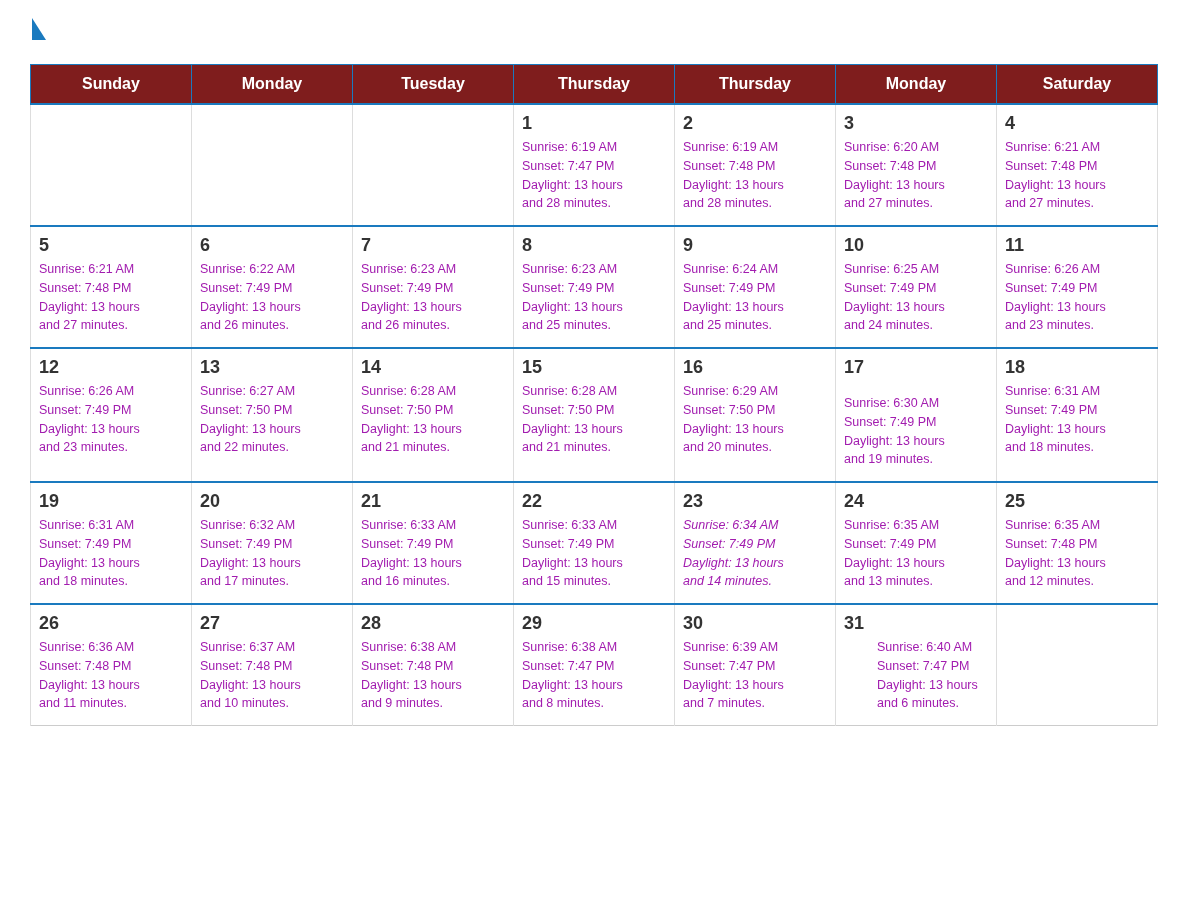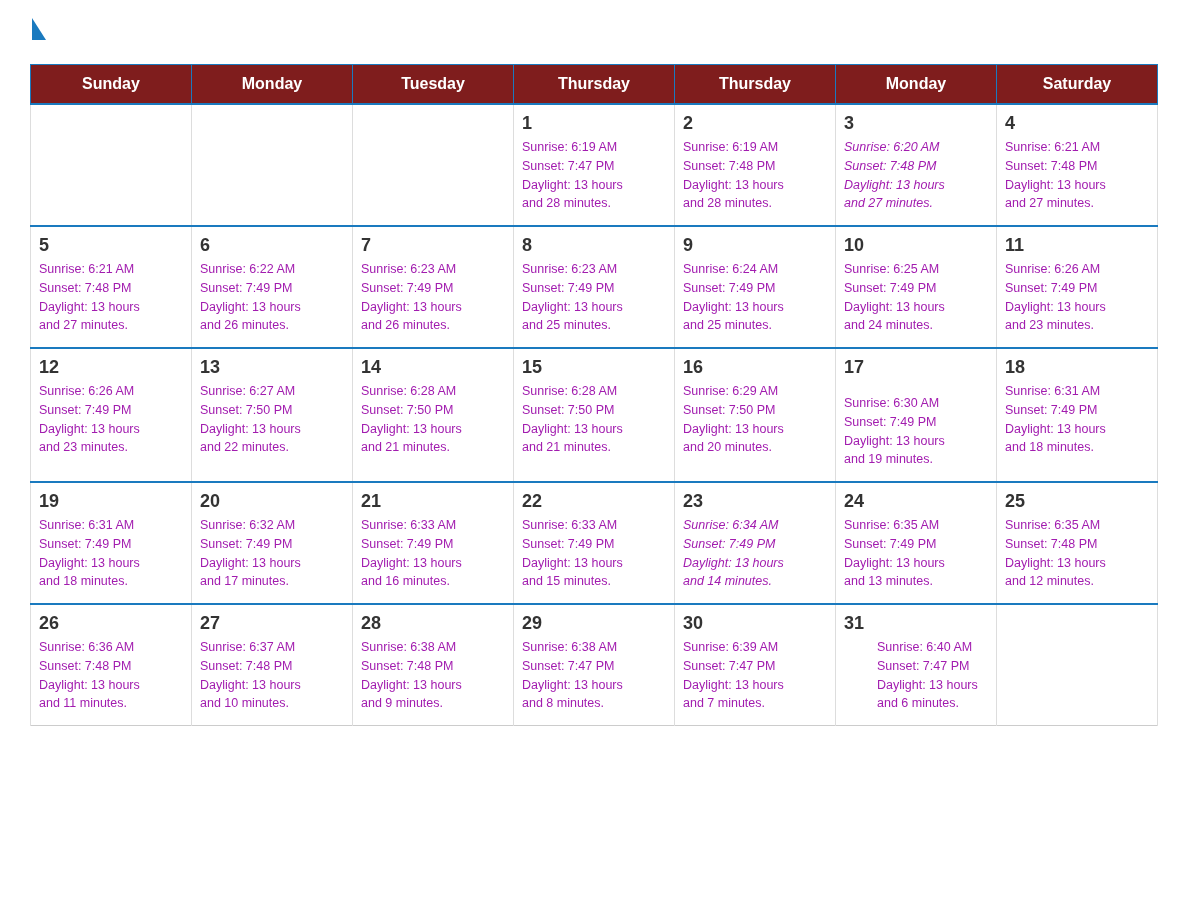--- a/index.html
+++ b/index.html
@@ -135,21 +135,21 @@
         </td>
         <td>
           <span class="day-number">2</span>
           <div class="day-info" style="white-space: pre-line;">Sunrise: 6:19 AM
 Sunset: 7:48 PM
 Daylight: 13 hours
 and 28 minutes.</div>
         </td>
         <td>
           <span class="day-number">3</span>
-          <div class="day-info" style="white-space: pre-line; font-style: italic;">Sunrise: 6:20 AM
+          <div class="day-info" style="white-space: pre-line;">Sunrise: 6:20 AM
 Sunset: 7:48 PM
 Daylight: 13 hours
 and 27 minutes.</div>
         </td>
         <td>
           <span class="day-number">4</span>
           <div class="day-info" style="white-space: pre-line;">Sunrise: 6:21 AM
 Sunset: 7:48 PM
 Daylight: 13 hours
 and 27 minutes.</div>

